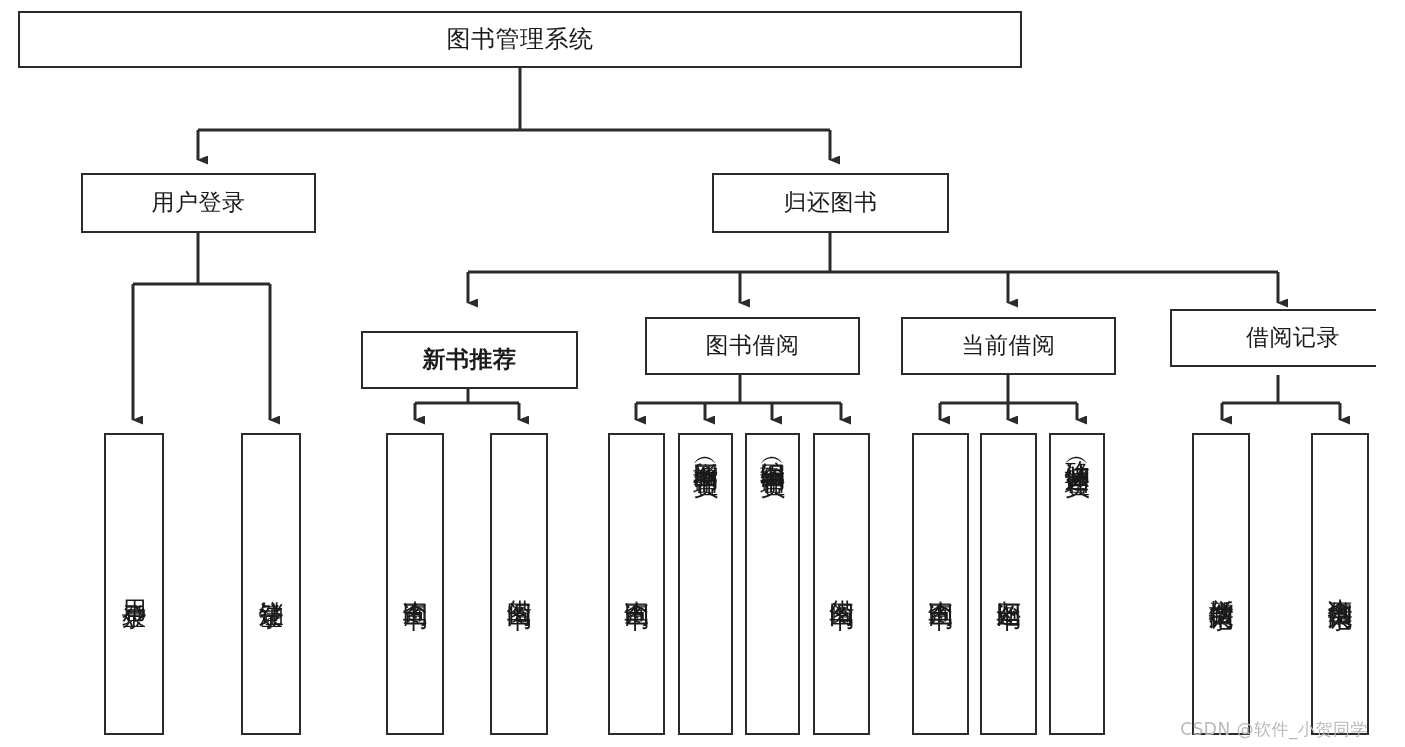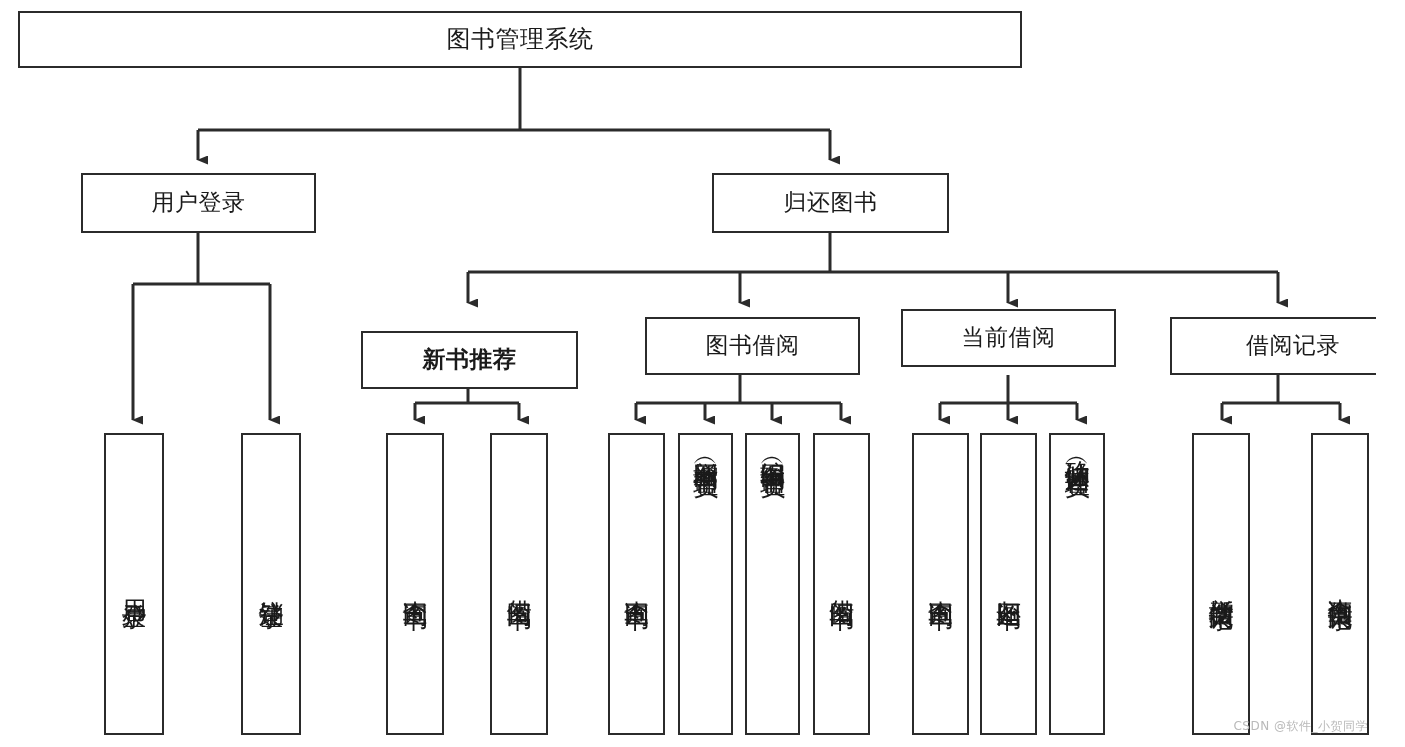--- a/index.html
+++ b/index.html
@@ -64,22 +64,22 @@
     letter-spacing: 2px;
     white-space: nowrap;
     max-height: 100%;
   }
   .node.vertical.top-aligned {
     align-items: flex-start;
   }
   #watermark {
     position: absolute;
     right: 8px;
-    bottom: 12px;
-    font-size: 12px;
+    bottom: 6px;
+    font-size: 17px;
     color: #b9b9b9;
     white-space: nowrap;
     letter-spacing: 0.5px;
   }
 </style>
 </head>
 <body>
 
 <div id="diagram-root">
 
@@ -146,25 +146,25 @@
   </div>
 
   <div class="node horizontal" style="left:361px; top:331px; width:217px; height:58px;font-weight:bold;">
     <span class="node-label">新书推荐</span>
   </div>
 
   <div class="node horizontal" style="left:633px; top:317px; width:215px; height:58px;margin-left:12px;">
     <span class="node-label">图书借阅</span>
   </div>
 
-  <div class="node horizontal" style="left:901px; top:309px; width:215px; height:58px;font-family:Liberation Serif, serif;">
+  <div class="node horizontal" style="left:901px; top:317px; width:215px; height:58px;font-family:Liberation Serif, serif;">
     <span class="node-label">当前借阅</span>
   </div>
 
-  <div class="node horizontal" style="left:1170px; top:317px; width:216px; height:58px;padding-left:30px;">
+  <div class="node horizontal" style="left:1170px; top:309px; width:216px; height:58px;padding-left:30px;">
     <span class="node-label">借阅记录</span>
   </div>
 
   <div class="node vertical" style="left:104px; top:433px; width:60px; height:302px;">
     <span class="node-label">用户登录</span>
   </div>
 
   <div class="node vertical" style="left:241px; top:433px; width:60px; height:302px;">
     <span class="node-label">注销登录</span>
   </div>

